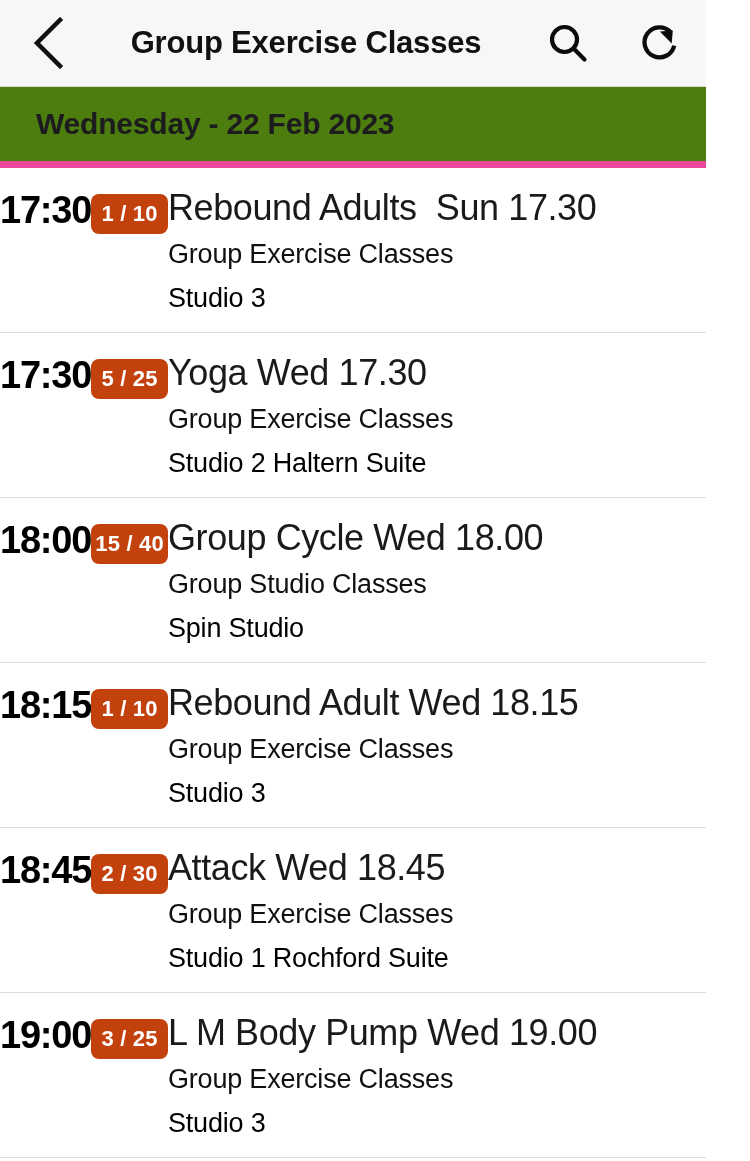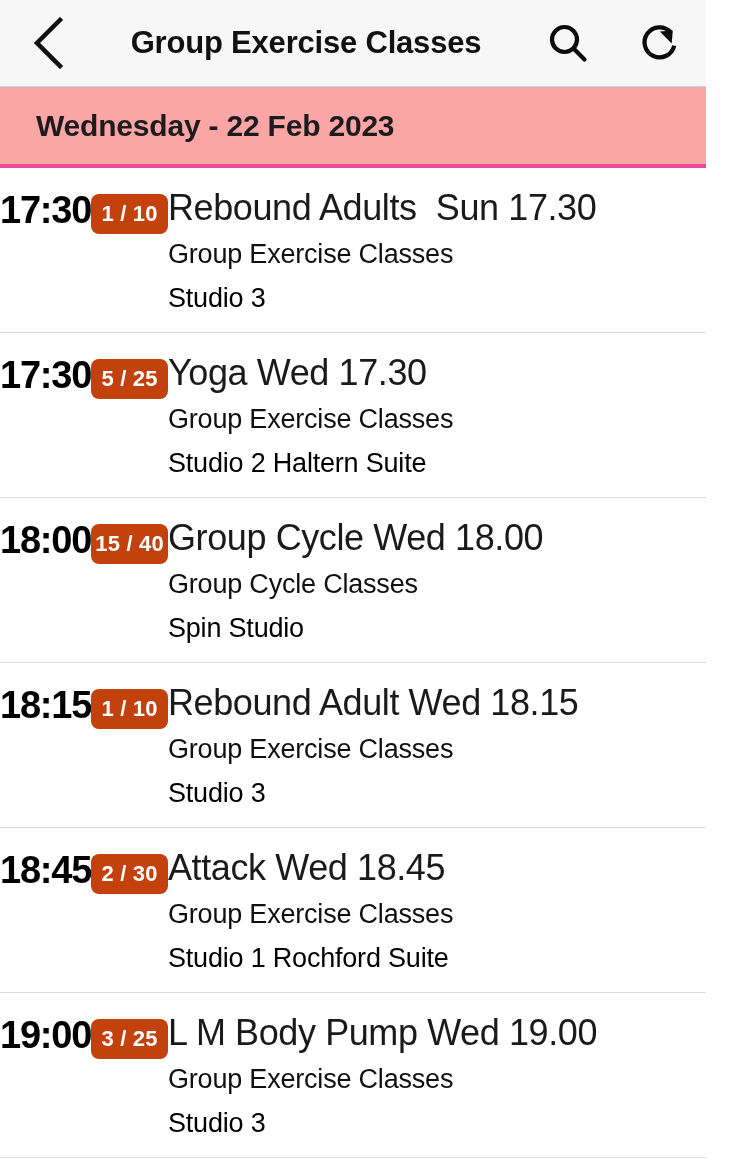--- a/index.html
+++ b/index.html
@@ -62,22 +62,22 @@
     height: 87px;
     display: flex;
     align-items: center;
     justify-content: center;
   }
   .nav-btn svg { display: block; }
 
   
   .date-bar {
     height: 81px;
-    background: #fca5a5;
-    border-bottom: 4px solid #ec4899;
+    background: #4d7c0f;
+    border-bottom: 7px solid #ec4899;
     display: flex;
     align-items: center;
     padding-left: 36px;
   }
   .date-bar-label {
     font-size: 30px;
     font-weight: bold;
     color: #1c1c1e;
     letter-spacing: -0.2px;
   }
@@ -233,21 +233,21 @@
       </div>
     </div>
 
     <div class="class-row">
       <div class="row-left">
         <div class="row-time">18:00</div>
         <div class="row-badge">15 / 40</div>
       </div>
       <div class="row-right">
         <div class="row-title">Group Cycle Wed 18.00</div>
-        <div class="row-category">Group Cycle Classes</div>
+        <div class="row-category">Group Studio Classes</div>
         <div class="row-location">Spin Studio</div>
       </div>
     </div>
 
     <div class="class-row">
       <div class="row-left">
         <div class="row-time">18:15</div>
         <div class="row-badge">1 / 10</div>
       </div>
       <div class="row-right">

